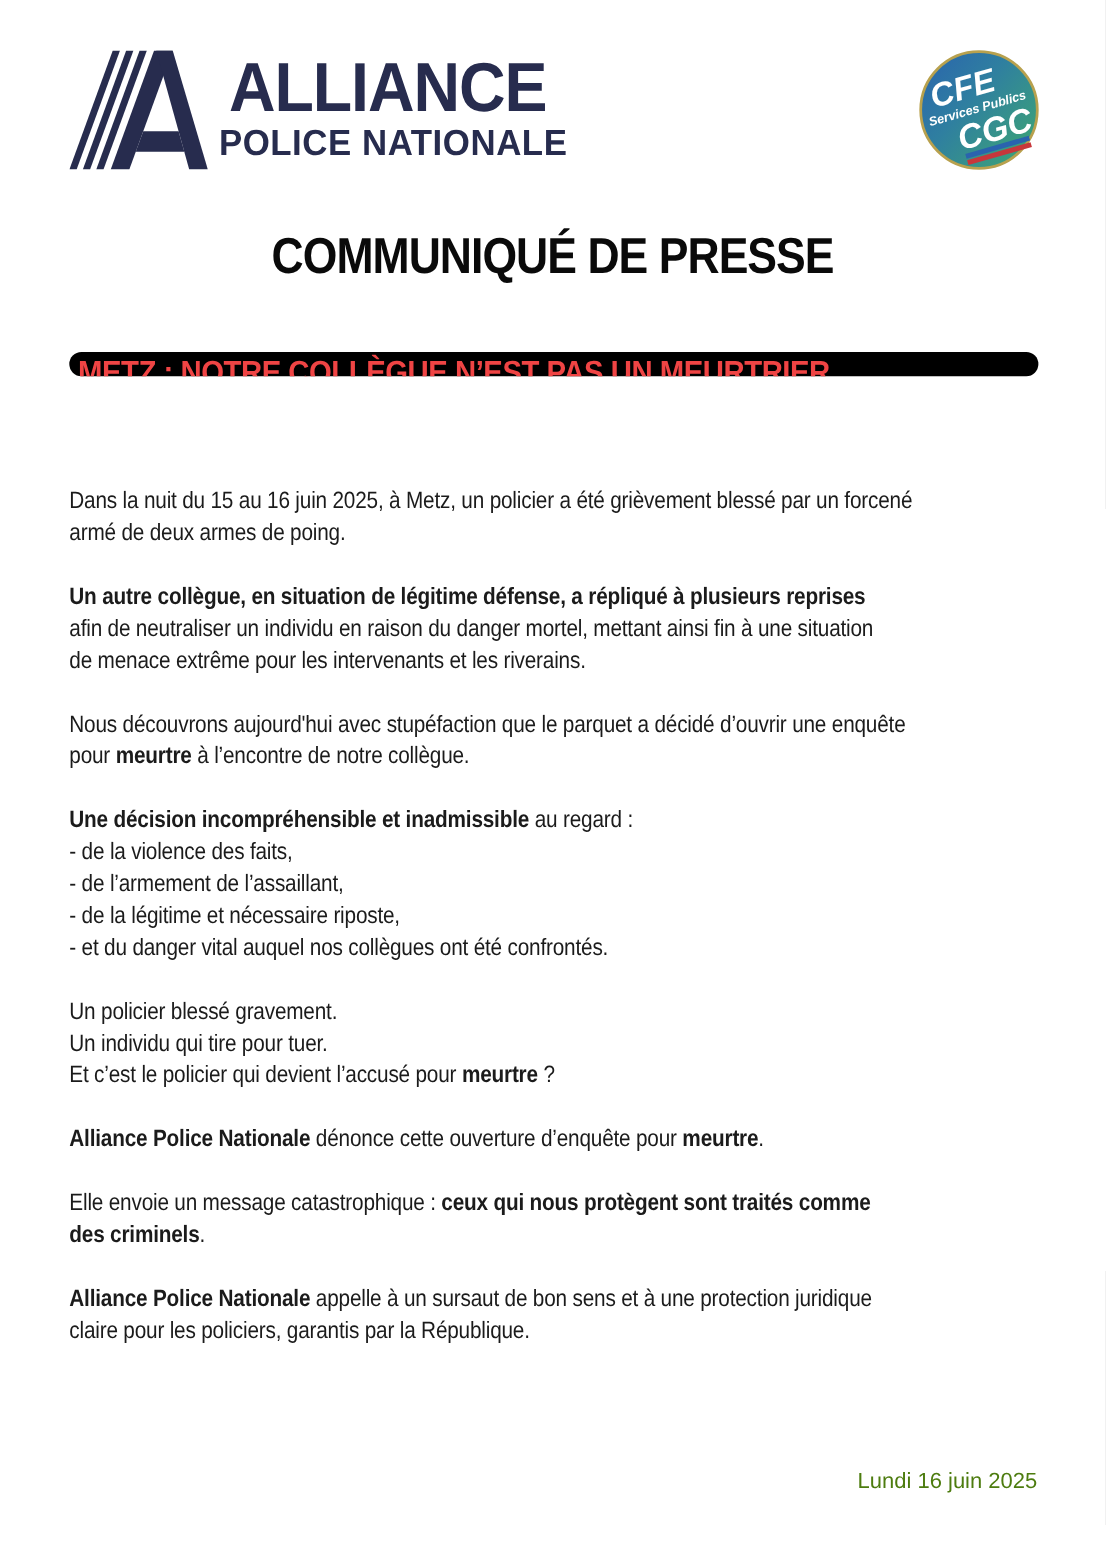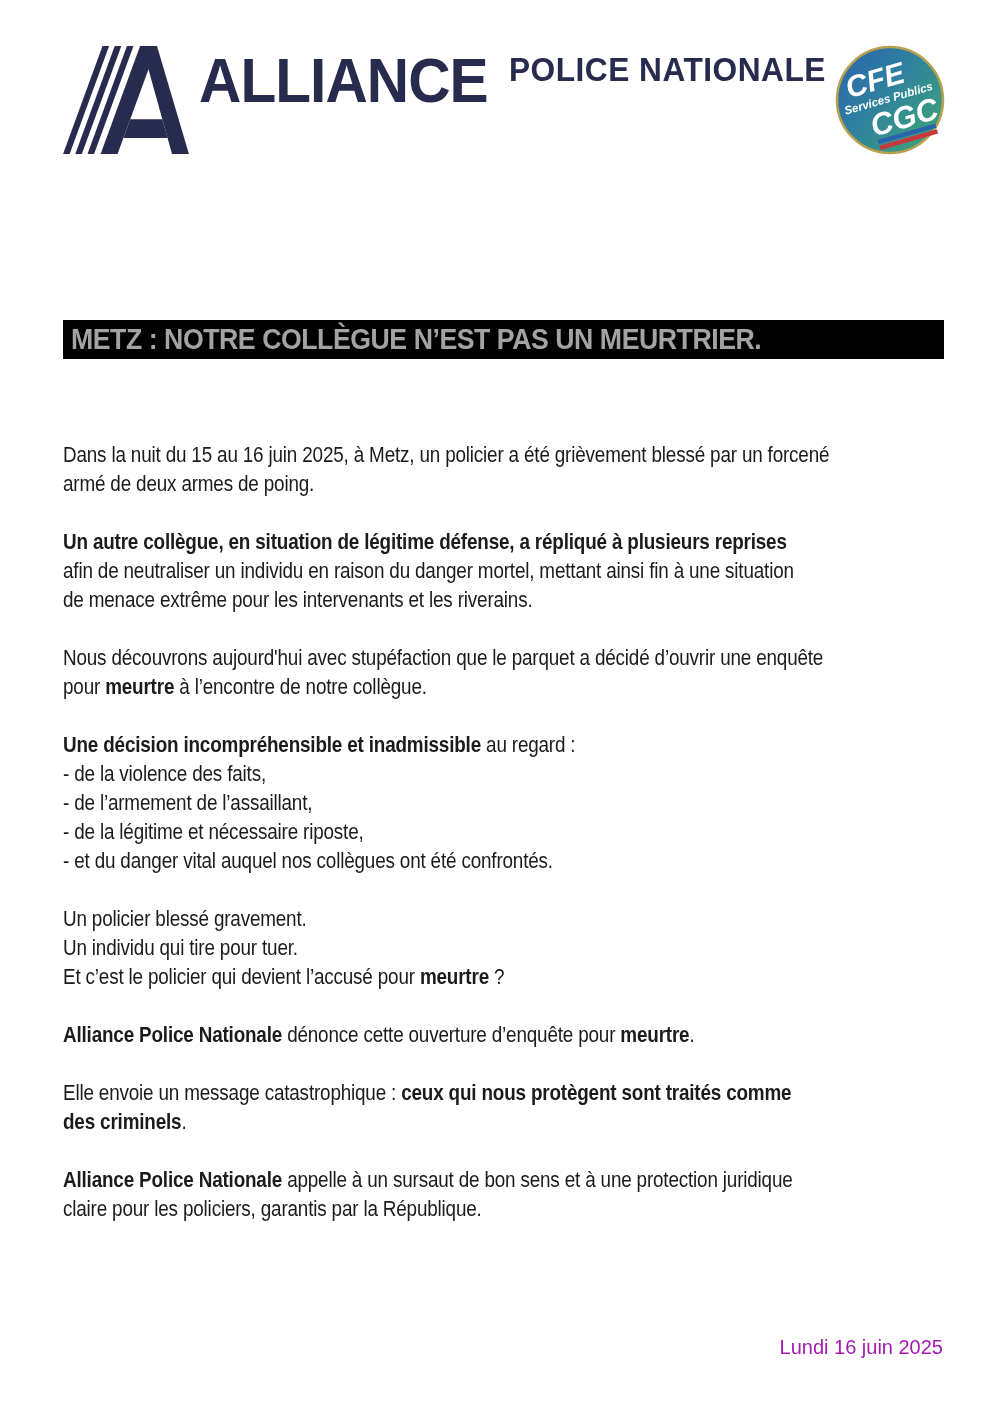--- a/index.html
+++ b/index.html
@@ -13,21 +13,21 @@
     color:#1a1a1a;
     overflow:hidden;
   }
 
   
   .logo-group {
     position:absolute; left:63px; top:46px;
     display:flex; align-items:flex-start; gap:10px;
   }
   .logo-mark svg { display:block; }
-  .brand { display:flex; padding-top:4px;text-align:center; }
+  .brand { display:flex; flex-direction:column; padding-top:4px;text-align:center; }
   .brand-line1 {
     font-size:63px; font-weight:bold; line-height:60px;
     color:#272c4e; letter-spacing:-1px;
     display:inline-block; transform:scaleX(0.93); transform-origin:left;
     white-space:nowrap;
   }
   .brand-line2 {
     font-size:33px; font-weight:bold; line-height:40px;
     color:#272c4e; letter-spacing:0.5px;
     display:inline-block; transform:scaleX(0.96); transform-origin:left;
@@ -45,25 +45,26 @@
     display:inline-block;
     font-size:46px; font-weight:bold; letter-spacing:-1px;
     color:#0a0a0a;
     transform:scaleX(0.88); transform-origin:center;
     white-space:nowrap;
   }
 
   
   .banner { position:absolute; top:320px; left:63px; width:881px; }
   .banner-line {
-    background:#000000; color:#a3a3a3;
-    height:39px; line-height:39px;
+    background:#000000; color:#ef4444;
+    height:22px; line-height:39px;
     margin-bottom:3px;
     padding:0 8px;
     overflow:hidden;
+    border-radius:11px;
   }
   .banner-line span {
     display:inline-block;
     font-size:29px; font-weight:bold; letter-spacing:-0.5px;
     transform:scaleX(0.92); transform-origin:left;
     white-space:nowrap;
   }
 
   
   .body-text {
@@ -72,21 +73,21 @@
     color:#1b1b1b;
     transform:scaleX(0.878); transform-origin:left top;
     white-space:nowrap;
   }
   .para { margin-bottom:29px; }
   .para .b { font-weight:bold; }
 
   
   .footer-date {
     position:absolute; top:1336px; right:62px;
-    font-size:20px; letter-spacing:0; color:#a21caf;
+    font-size:20px; letter-spacing:0; color:#4d7c0f;
   }
 </style>
 </head>
 <body>
 
 <div class="page">
 
   <div class="logo-group">
     <div class="logo-mark">
       <svg width="126" height="108" viewBox="0 0 134 115" aria-hidden="true">
@@ -119,20 +120,23 @@
       <g transform="rotate(-16 55 55)" fill="#ffffff" font-family="Liberation Sans, sans-serif" font-style="italic" text-anchor="middle">
         <text x="46" y="42" font-size="30" font-weight="bold">CFE</text>
         <text x="54" y="57" font-size="11.5" font-weight="bold">Services Publics</text>
         <text x="64" y="86" font-size="31" font-weight="bold">CGC</text>
         <rect x="32" y="90" width="60" height="4.5" fill="#2a63ae"></rect>
         <rect x="32" y="96" width="60" height="4.5" fill="#c8373b"></rect>
       </g>
     </svg>
   </div>
 
+  <div class="press-title">
+    <span>COMMUNIQUÉ DE PRESSE</span>
+  </div>
 
   <div class="banner">
     <div class="banner-line">
       <span>METZ : NOTRE COLLÈGUE N’EST PAS UN MEURTRIER.</span>
     </div>
   </div>
 
   <div class="body-text">
       <div class="para"><span>Dans la nuit du 15 au 16 juin 2025, à Metz, un policier a été grièvement blessé par un forcené</span><br><span>armé de deux armes de poing.</span></div>
       <div class="para"><span class="b">Un autre collègue, en situation de légitime défense, a répliqué à plusieurs reprises</span><br><span>afin de neutraliser un individu en raison du danger mortel, mettant ainsi fin à une situation</span><br><span>de menace extrême pour les intervenants et les riverains.</span></div>

